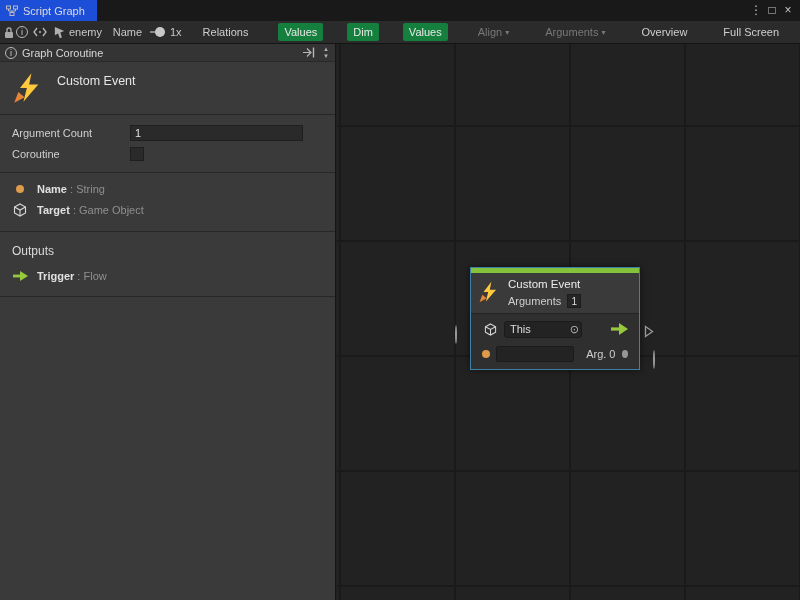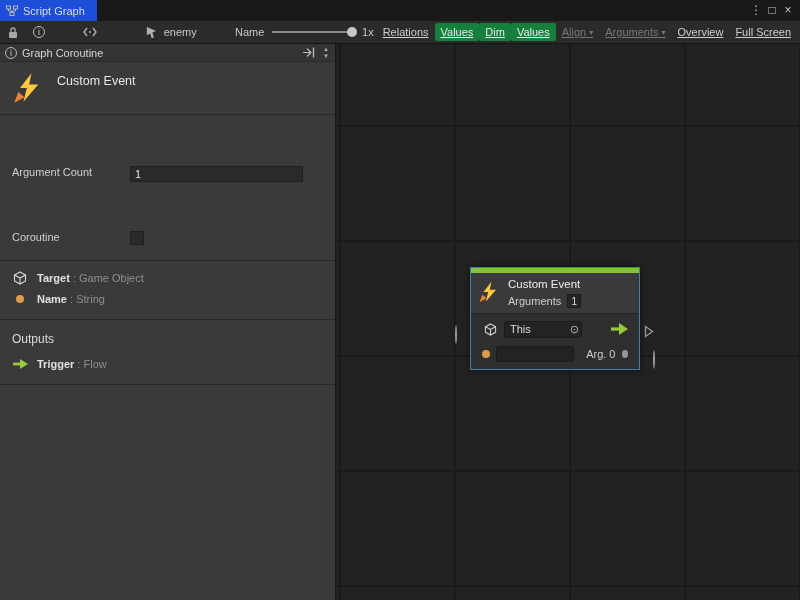--- a/index.html
+++ b/index.html
@@ -15,36 +15,36 @@
 
   
   .toolbar { position:absolute; top:21px; left:0; width:800px; height:23px; background:#2b2b2b; border-bottom:1px solid #141414; display:flex; align-items:center; font-size:11px; color:#cfcfcf; padding:0 3px; }
   .tb-icon { width:20px; height:18px; display:flex; align-items:center; justify-content:center; }
   .circle-i { width:12px; height:12px; border:1px solid #b8b8b8; border-radius:50%; font-size:9px; line-height:10px; text-align:center; color:#c8c8c8; font-style:normal; display:block; }
   .gap-sm { width:8px; } .gap-md { width:34px; } .gap-lg { width:44px; }
   .tb-label { color:#c8c8c8; white-space:nowrap; padding:0 3px; }
   .zoom-slider { position:relative; width:86px; height:2px; background:#8a8a8a; margin:0 5px; }
   .zoom-knob { position:absolute; right:-3px; top:-4px; width:10px; height:10px; border-radius:50%; background:#c8c8c8; }
   .tb-buttons { margin-left:auto; display:flex; align-items:center; }
-  .tb-btn { padding:3px 6px; margin:0 0; border-radius:2px; white-space:nowrap; color:#cfcfcf; cursor:default;text-decoration:underline; }
+  .tb-btn { padding:3px 6px; margin:0 12px; border-radius:2px; white-space:nowrap; color:#cfcfcf; cursor:default; }
   .tb-btn.active { background:#15803d; color:#e8e8e8; }
   .tb-btn.disabled { color:#787878; }
   .caret { font-size:8px; vertical-align:1px; }
 
   
   .inspector { position:absolute; top:44px; left:0; width:336px; height:556px; background:#3a3a3a; border-right:1px solid #161616; color:#cfcfcf; }
   .insp-header { height:18px; background:#343434; border-bottom:1px solid #292929; display:flex; align-items:center; gap:5px; padding:0 2px 0 5px; font-size:11px; color:#d6d6d6; }
   .insp-right { margin-left:auto; display:flex; align-items:center; gap:4px; }
   .scroll-arrows { display:flex; flex-direction:column; line-height:7px; font-size:6px; color:#b0b0b0; text-align:center; width:14px; }
   .unit-head { display:flex; align-items:center; gap:13px; height:52px; padding:0 12px; }
   .unit-icon { width:32px; height:32px; }
   .unit-title { font-size:12.5px; color:#e6e6e6; align-self:flex-start; margin-top:12px; }
   .divider { height:1px; background:#272727; }
   .fields { padding:7px 0 8px; }
-  .field-row { display:flex; height:21px; padding:0 32px 0 12px; font-size:11px;margin-top:44px; }
+  .field-row { display:flex; align-items:center; height:21px; padding:0 32px 0 12px; font-size:11px; }
   .field-label { width:118px; color:#cfcfcf; }
   .field-input { flex:1; height:16px; background:#2a2a2a; border:1px solid #1f1f1f; color:#e2e2e2; font-size:11px; padding:0 4px; font-family:inherit; }
   .checkbox { width:14px; height:14px; background:#2a2a2a; border:1px solid #1f1f1f; }
   .section { padding:6px 0 10px; }
   .section-heading { font-size:12px; color:#dadada; padding:6px 12px 8px; }
   .port-item { display:flex; align-items:center; gap:9px; padding:4px 12px; font-size:11px; }
   .port-ic { width:16px; display:flex; justify-content:center; align-items:center; }
   .port-name { font-weight:bold; color:#e0e0e0; }
   .port-type { color:#8f8f8f; }
   .dot { width:8px; height:8px; border-radius:50%; }
@@ -183,32 +183,32 @@
         <span class="field-label">Coroutine</span>
         <span class="checkbox"></span>
       </div>
     </div>
 
     <div class="divider"></div>
 
     <div class="section">
       <div class="port-item">
         <span class="port-ic">
+            <span class="dot orange"></span>
+          </span>
+        <span><span class="port-name">Name</span> <span class="port-type">: String</span></span>
+      </div>
+      <div class="port-item">
+        <span class="port-ic">
           <svg viewBox="0 0 14 14" width="14" height="14">
               <path d="M7 1 L12.5 4 V10 L7 13 L1.5 10 V4 Z" fill="none" stroke="#d8d8d8" stroke-width="1.1"></path>
               <path d="M1.5 4 L7 7 L12.5 4 M7 7 V13" fill="none" stroke="#d8d8d8" stroke-width="1.1"></path>
             </svg>
         </span>
         <span><span class="port-name">Target</span> <span class="port-type">: Game Object</span></span>
-      </div>
-      <div class="port-item">
-        <span class="port-ic">
-            <span class="dot orange"></span>
-          </span>
-        <span><span class="port-name">Name</span> <span class="port-type">: String</span></span>
       </div>
     </div>
 
     <div class="divider"></div>
 
     <div class="section">
       <div class="section-heading">Outputs</div>
       <div class="port-item">
         <span class="port-ic">
           <svg width="15" height="10" viewBox="0 0 15 10">

